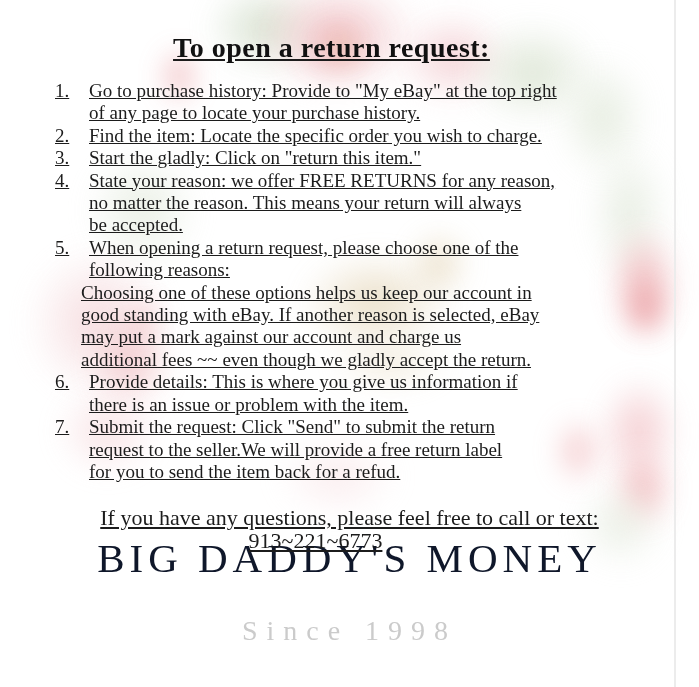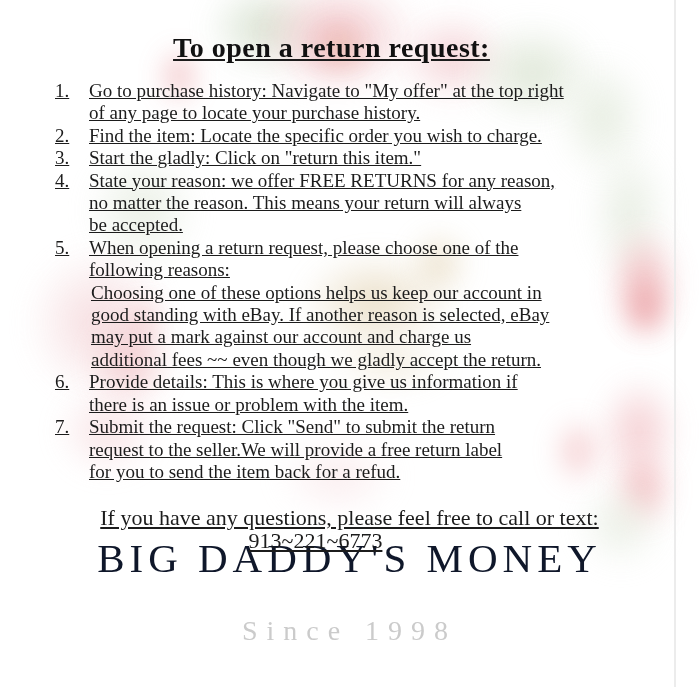--- a/index.html
+++ b/index.html
@@ -52,21 +52,21 @@
     padding-left:55px;
     padding-right:30px;
     font-size:19px;
     line-height:22.4px;
   }
   .step { display:flex; }
   .step-num { flex:0 0 34px; }
   .step-text { flex:1; white-space:pre-line; }
   .reasons { margin-left:195px; }
   .reason-line { white-space:pre-line; }
-  .note { margin-left:36px; white-space:pre-line; }
+  .note { margin-left:26px; white-space:pre-line; }
   .footer {
     margin-top:24px;
     text-align:center;
     font-size:22px;
     line-height:22.4px;
   }
   .phone { transform:translateX(-34px); }
 </style>
 </head>
 <body>
@@ -108,21 +108,21 @@
 
   <div class="wm wm-brand">BIG DADDY'S MONEY</div>
   <div class="wm wm-since">Since 1998</div>
 
   <div class="content">
     <div class="title">To open a return request:</div>
 
     <div class="steps">
       <div class="step">
         <div class="step-num">1.</div>
-        <div class="step-text">Go to purchase history: Navigate to "My offer" at the top right
+        <div class="step-text">Go to purchase history: Provide to "My eBay" at the top right
 of any page to locate your purchase history.</div>
       </div>
       <div class="step">
         <div class="step-num">2.</div>
         <div class="step-text">Find the item: Locate the specific order you wish to charge.</div>
       </div>
       <div class="step">
         <div class="step-num">3.</div>
         <div class="step-text">Start the gladly: Click on "return this item."</div>
       </div>

